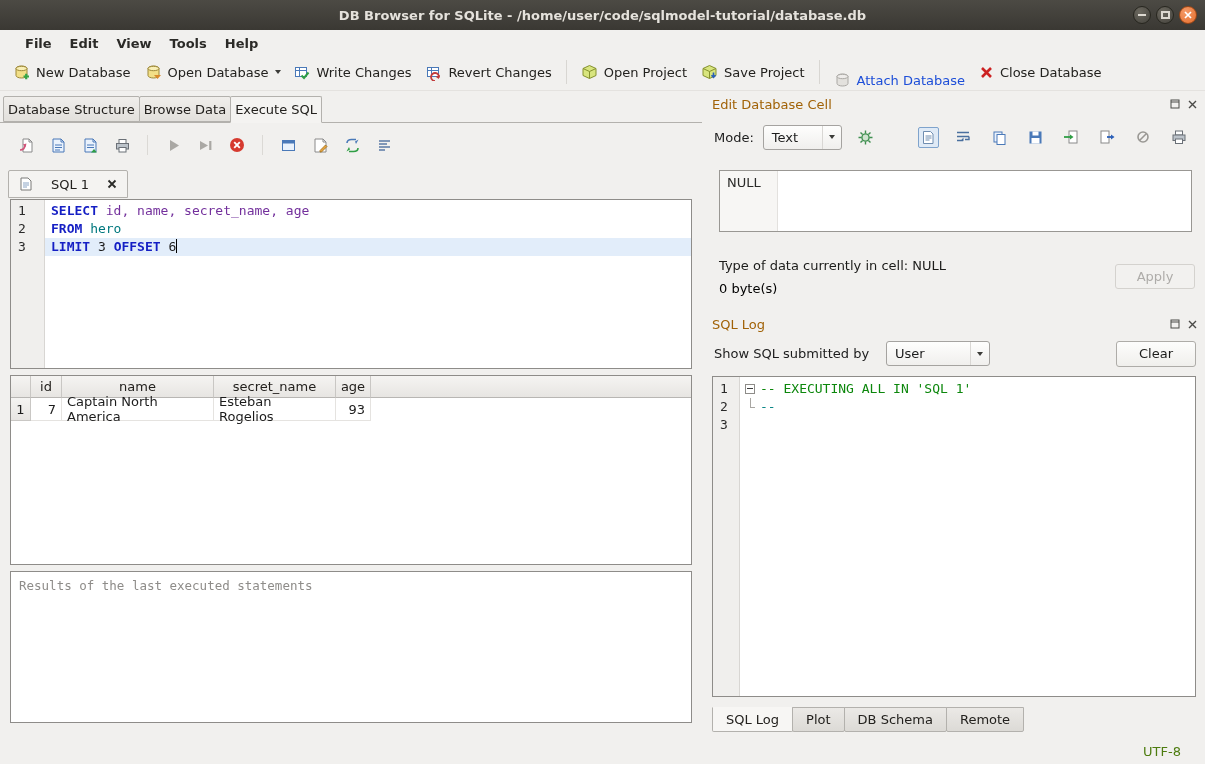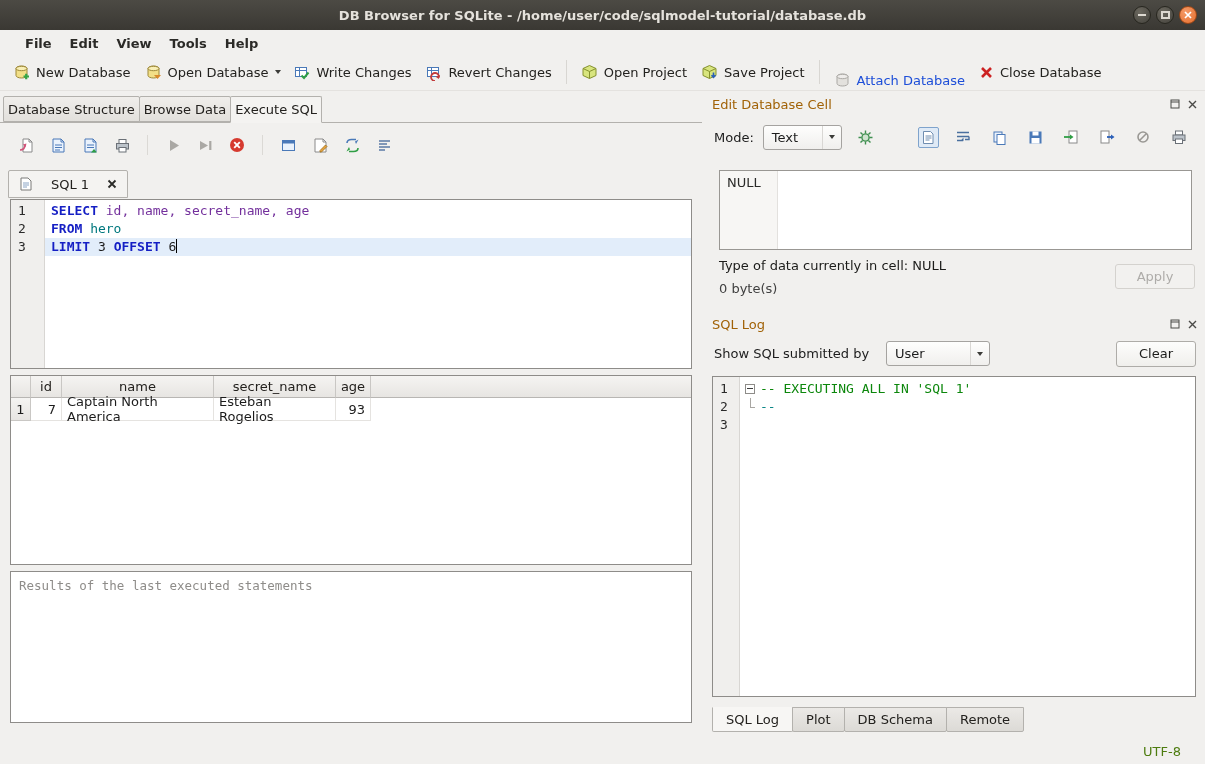--- a/index.html
+++ b/index.html
@@ -93,26 +93,26 @@
   .mode-label { margin-right:9px; }
   .combo { height:25px; background:linear-gradient(#fefefd,#f0efed); border:1px solid #a5a3a0; border-radius:3px;
     display:flex; align-items:center; padding:0 6px 0 8px; }
   .combo .cval { margin-right:10px; }
   .combo .arrow-wrap { display:flex; align-items:center; height:100%; padding-left:6px; border-left:1px solid #d9d7d4; margin-left:auto; }
   .combo.mode { width:79px; margin-right:12px; }
   .combo.user { width:104px; }
   .cell-icons { margin-left:auto; display:flex; align-items:center; gap:12px; }
   .pressed { border:1px solid #7fa3cc; background:#dfeaf6; border-radius:2px; padding:2px; display:flex; }
 
-  .cell-edit { position:absolute; top:78px; left:13px; right:13px; height:80px; background:#fff; border:1px solid #999793; }
+  .cell-edit { position:absolute; top:78px; left:13px; right:13px; height:62px; background:#fff; border:1px solid #999793; }
   .cell-gutter { position:absolute; left:0; top:0; bottom:0; width:58px; background:#f7f6f4; border-right:1px solid #e3e1de;
     padding:4px 7px; color:#2a2a28; }
 
   .cell-type { position:absolute; top:166px; left:13px; color:#1c1c1a; }
-  .cell-size { position:absolute; top:189px; left:13px; color:#404040; }
+  .cell-size { position:absolute; top:189px; left:13px; color:#000000; }
   .apply-btn { position:absolute; top:172px; right:10px; width:80px; height:25px; background:#f2f1ef;
     border:1px solid #d4d2ce; border-radius:3px; display:flex; align-items:center; justify-content:center; color:#aeaca9; }
 
   .filter-row { position:absolute; top:248px; left:8px; right:9px; height:27px; display:flex; align-items:center; }
   .filter-label { width:172px; }
   .clear-btn { margin-left:auto; width:80px; height:26px; background:linear-gradient(#fdfdfc,#f0efec);
     border:1px solid #aeaca8; border-radius:3px; display:flex; align-items:center; justify-content:center; color:#1c1c1a; }
 
   .log-box { position:absolute; top:284px; left:6px; right:9px; height:321px; background:#fff; border:1px solid #8e8c89;
     display:flex; font-family:"DejaVu Sans Mono","Liberation Mono",monospace; font-size:13px; line-height:18px; }

